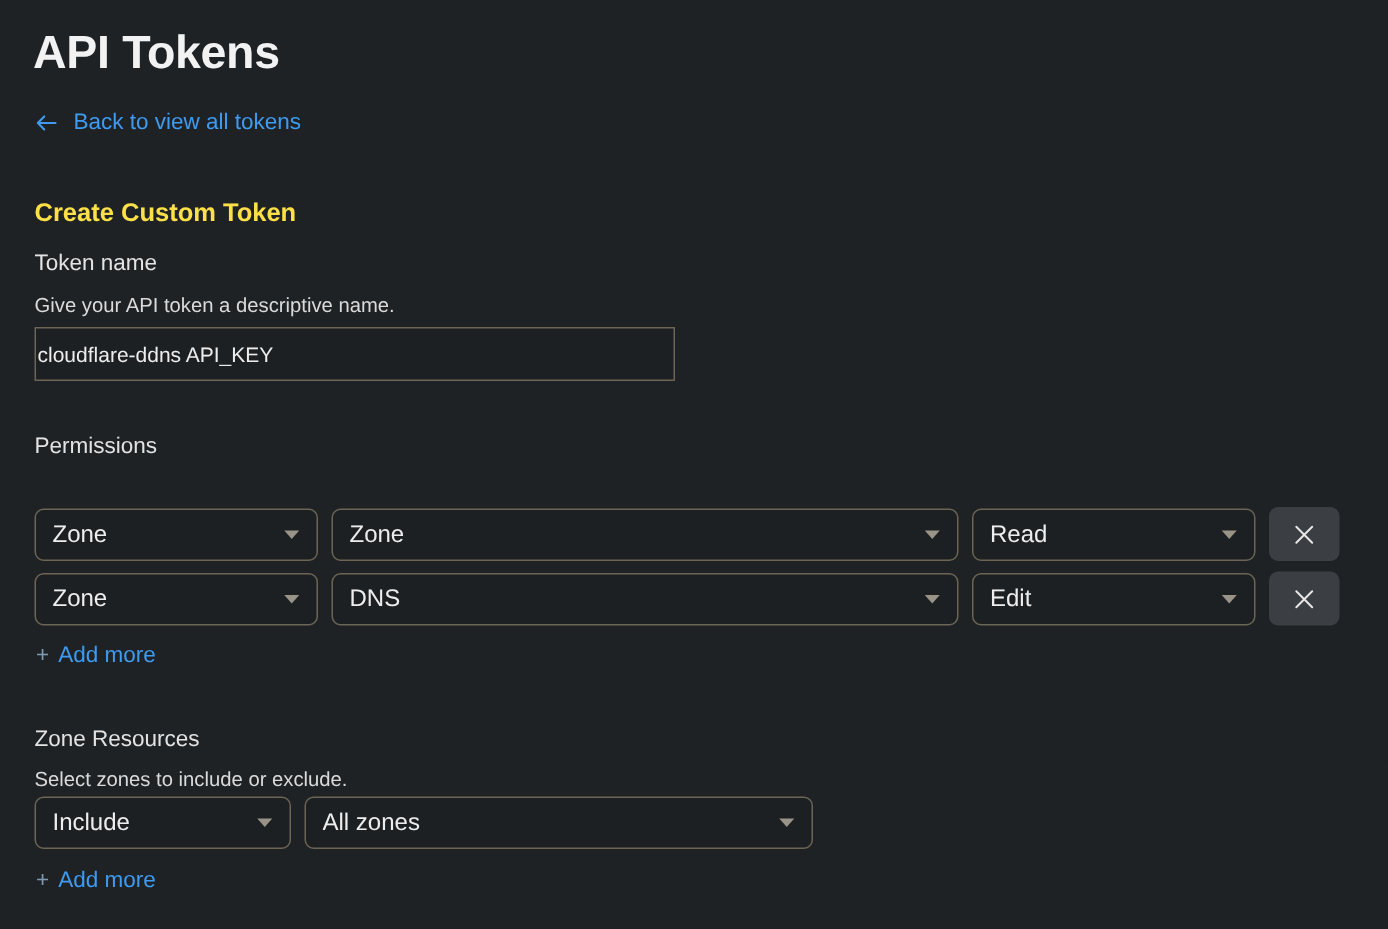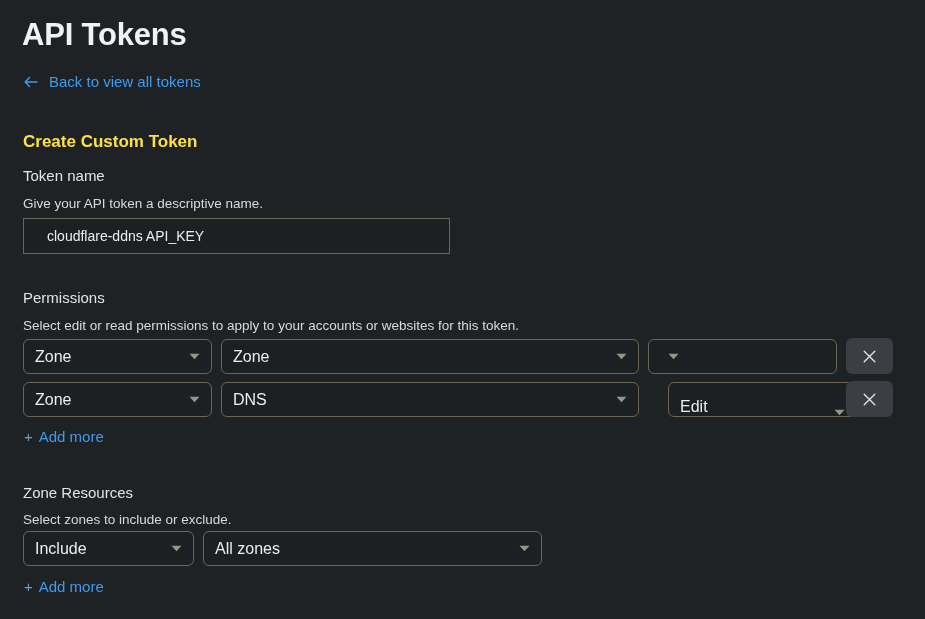--- a/index.html
+++ b/index.html
@@ -78,21 +78,21 @@
   }
   
   .textbox {
     position: absolute;
     background: #1d2023;
     border: 1px solid #6c6454;
     border-radius: 0;
     color: #ededed;
     font-size: 14px;
     font-family: "Liberation Sans", sans-serif;
-    padding: 0 23px;
+    padding: 0 1px;
     outline: none;
     line-height: 34px;
   }
   .select {
     position: absolute;
     background: #1d2023;
     border: 1px solid #6c6454;
     border-radius: 6px;
     color: #ededed;
     font-size: 16px;
@@ -161,39 +161,39 @@
     <span>Back to view all tokens</span>
   </a>
 
   <div class="section-title" style="top:130px;">Create Custom Token</div>
 
   <div class="field-label" style="top:165px;">Token name</div>
   <div class="field-desc" style="top:194px;">Give your API token a descriptive name.</div>
   <input class="textbox" style="left: 23px; top: 218px; width: 427px; height: 36px;" value="cloudflare-ddns API_KEY">
 
   <div class="field-label" style="top:287px;">Permissions</div>
-  <div class="field-desc" style="top:316px;">Select edit or read permissions to apply to your accounts or websites for this token.</div>
 
   <div class="select" style="left:23px; top:339px; width:189px; height:35px;">
     <span class="sel-value">Zone</span>
     <span class="caret">
       <svg width="11" height="7" viewBox="0 0 11 7">
           <path d="M0.5 0.7 L10.5 0.7 L5.5 6.3 Z" fill="#9a9388"></path>
         </svg>
     </span>
   </div>
   <div class="select" style="left:221px; top:339px; width:418px; height:35px;">
     <span class="sel-value">Zone</span>
     <span class="caret">
       <svg width="11" height="7" viewBox="0 0 11 7">
           <path d="M0.5 0.7 L10.5 0.7 L5.5 6.3 Z" fill="#9a9388"></path>
         </svg>
     </span>
   </div>
   <div class="select" style="left:648px; top:339px; width:189px; height:35px;">
+    <span class="sel-value">Read</span>
     <span class="caret">
       <svg width="11" height="7" viewBox="0 0 11 7">
           <path d="M0.5 0.7 L10.5 0.7 L5.5 6.3 Z" fill="#9a9388"></path>
         </svg>
     </span>
   </div>
   <button class="x-btn" style="left:846px; top:338px; width:47px; height:36px;">
     <span>
       <svg width="15" height="15" viewBox="0 0 15 15" stroke="#e8e8e8" stroke-width="1.3">
         <path d="M2.2 2.2 L12.8 12.8 M12.8 2.2 L2.2 12.8" stroke-linecap="round"></path>
@@ -210,21 +210,21 @@
     </span>
   </div>
   <div class="select" style="left:221px; top:382px; width:418px; height:35px;">
     <span class="sel-value">DNS</span>
     <span class="caret">
       <svg width="11" height="7" viewBox="0 0 11 7">
           <path d="M0.5 0.7 L10.5 0.7 L5.5 6.3 Z" fill="#9a9388"></path>
         </svg>
     </span>
   </div>
-  <div class="select" style="left:668px; top:382px; width:189px; height:35px;align-items:flex-end;">
+  <div class="select" style="left:648px; top:382px; width:189px; height:35px;">
     <span class="sel-value">Edit</span>
     <span class="caret">
       <svg width="11" height="7" viewBox="0 0 11 7">
           <path d="M0.5 0.7 L10.5 0.7 L5.5 6.3 Z" fill="#9a9388"></path>
         </svg>
     </span>
   </div>
   <button class="x-btn" style="left:846px; top:381px; width:47px; height:36px;">
     <span>
       <svg width="15" height="15" viewBox="0 0 15 15" stroke="#e8e8e8" stroke-width="1.3">

